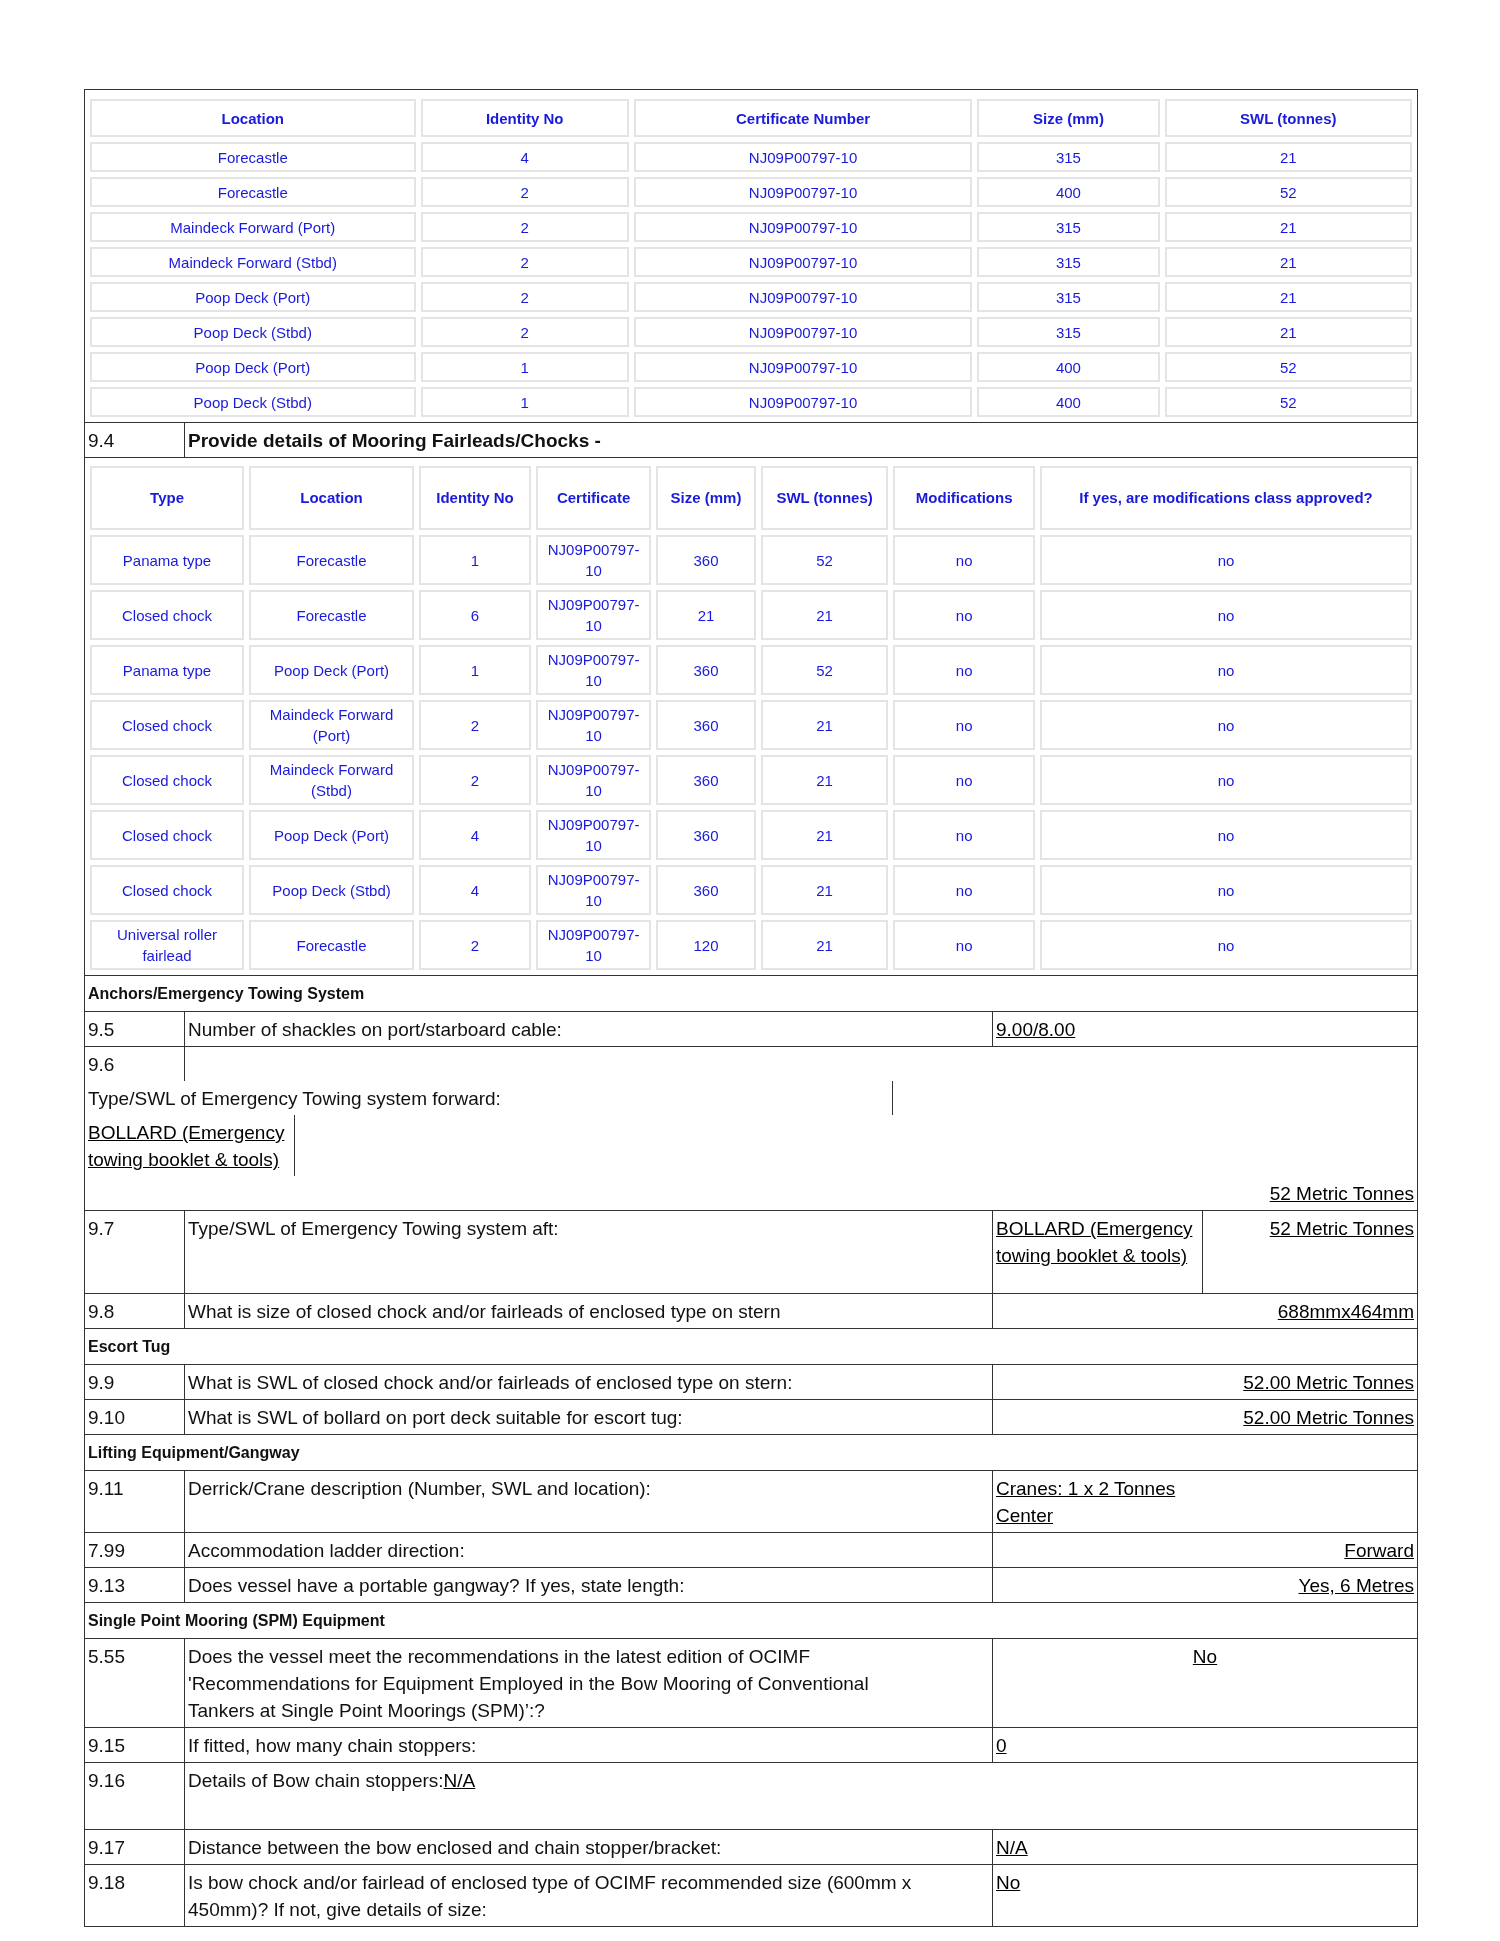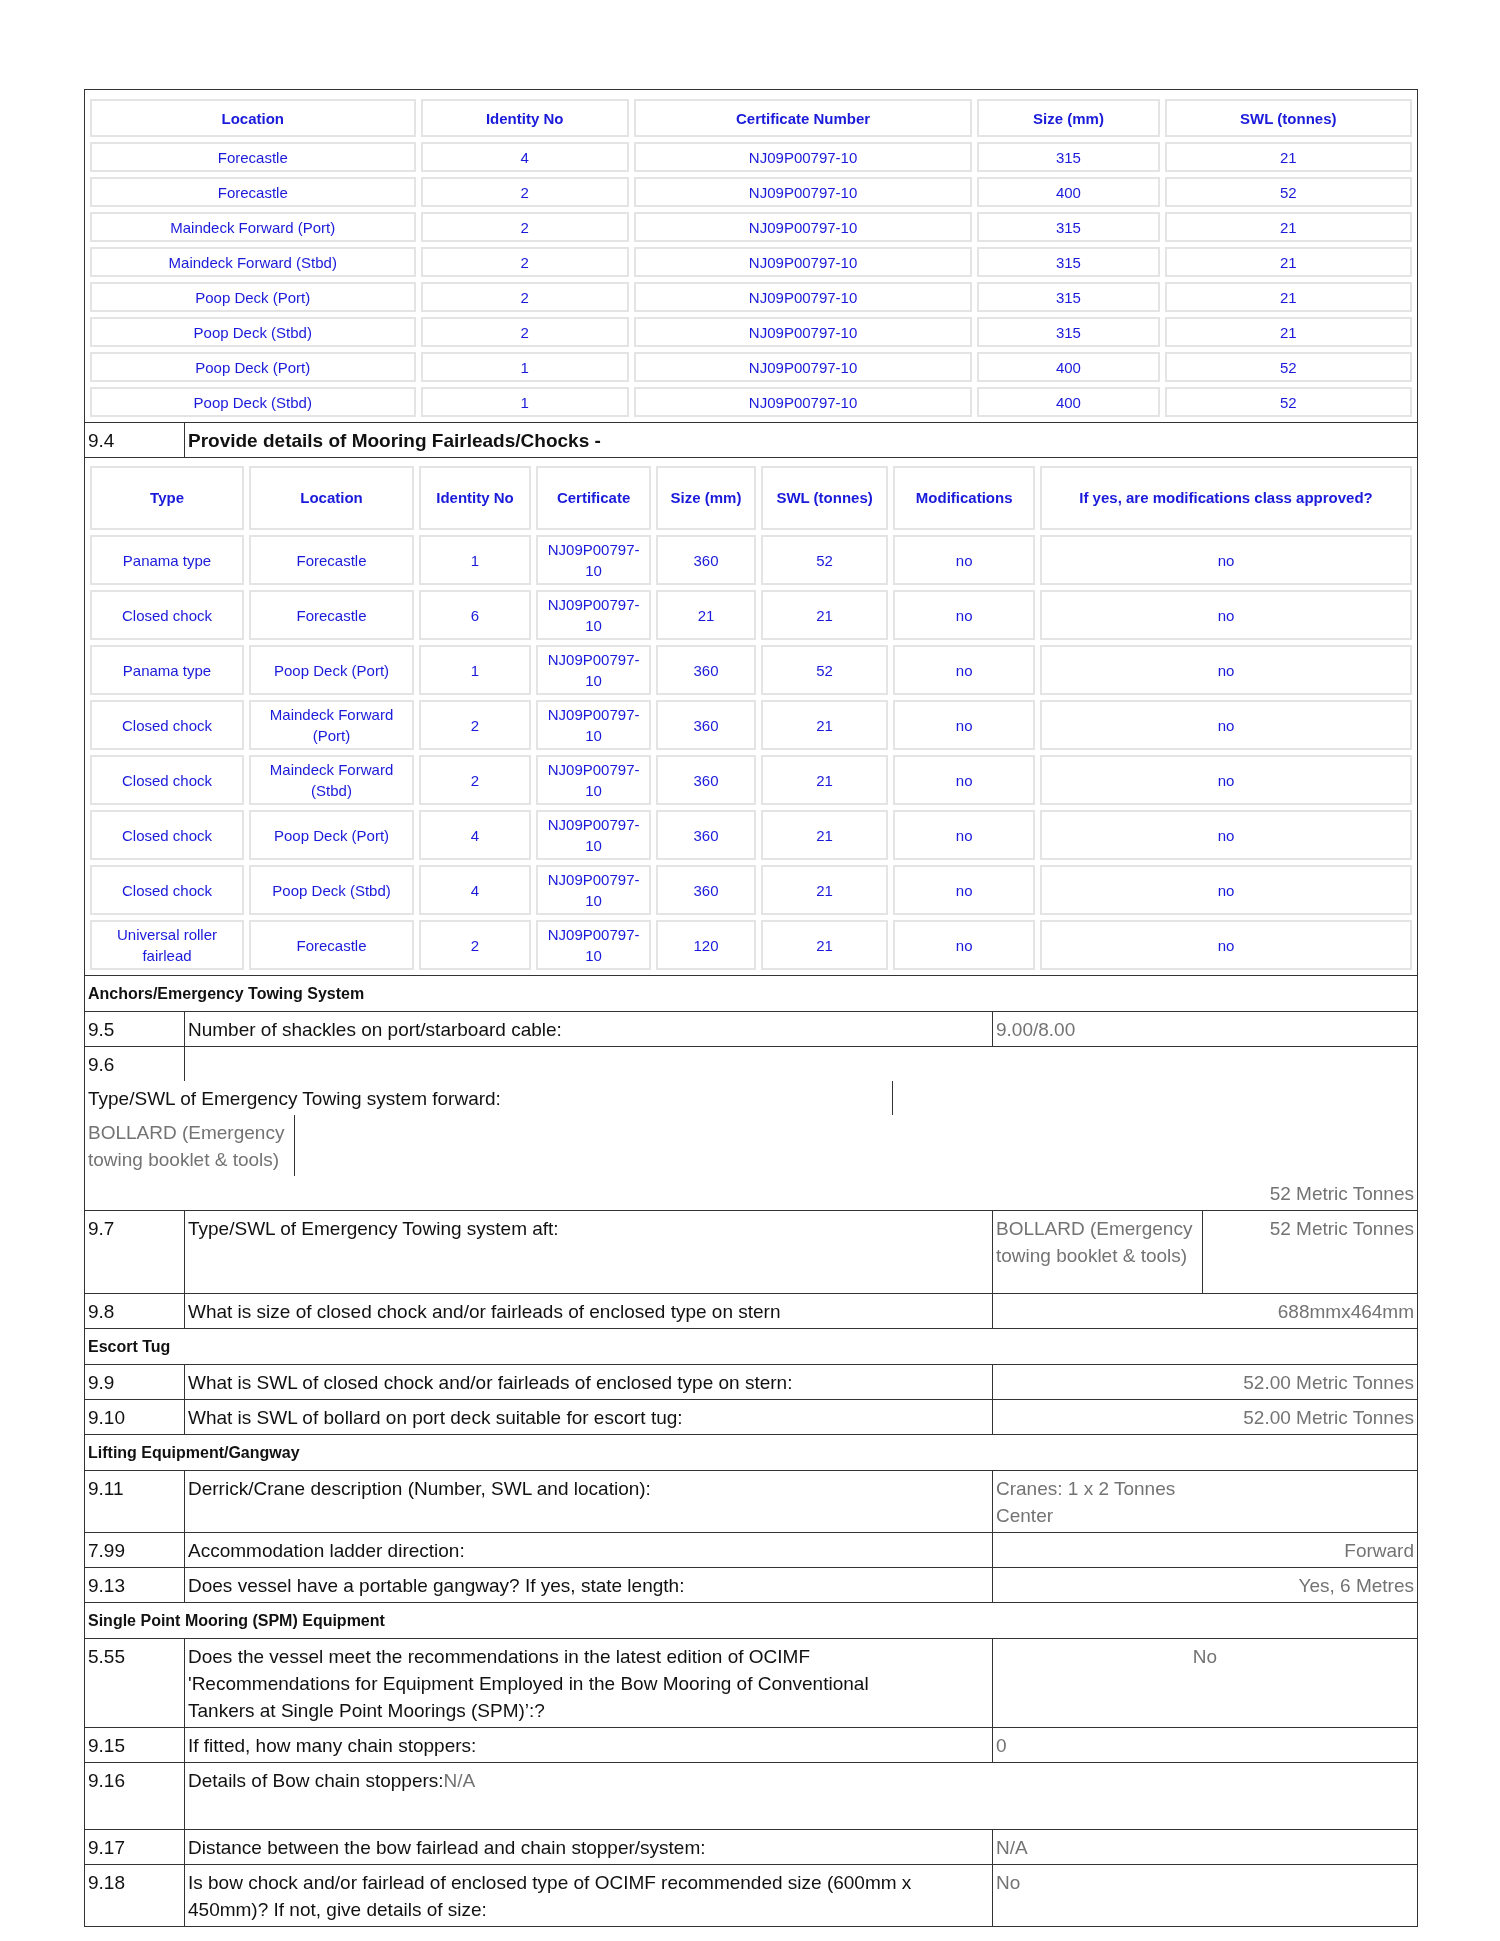--- a/index.html
+++ b/index.html
@@ -1,18 +1,18 @@
 <!DOCTYPE html>
 <html><head>
 <meta charset="utf-8">
 <style>
   html, body { margin: 0; padding: 0; background: #ffffff; }
   body { width: 1500px; height: 1941px; position: relative; font-family: "Liberation Sans", "DejaVu Sans", sans-serif; color: #111; }
   .page { position: absolute; left: 84px; top: 89px; width: 1332px; }
-  .blue { color: #737373; }
+  .blue { color: #000000; text-decoration: underline; }
   .outer { border: 1.5px solid #333; border-bottom: none; }
   
   table.grid { border-collapse: separate; border-spacing: 5px; width: 100%; table-layout: fixed; }
   table.grid td, table.grid th { border: 2px solid #e4e4e4; text-align: center; vertical-align: middle; color: #1a1adb; padding: 0 3px; }
   table.grid th { font-weight: bold; font-size: 15px; }
   table.grid td { font-size: 15px; }
   .t1 th { height: 34px; }
   .t1 td { height: 26px; }
   .t2 th { height: 60px; line-height: 28px; font-size: 21px; }
   .t2 td { height: 46px; line-height: 21px; }
@@ -310,21 +310,21 @@
 
   <div class="row" style="min-height:66px;">
     <div class="num">9.16</div>
     <div class="q full">
       <span>Details of Bow chain stoppers:</span><span class="blue">N/A</span>
     </div>
   </div>
 
   <div class="row">
     <div class="num">9.17</div>
-    <div class="q">Distance between the bow fairlead and chain stopper/system:</div>
+    <div class="q">Distance between the bow enclosed and chain stopper/bracket:</div>
     <div class="a blue">N/A</div>
   </div>
 
   <div class="row">
     <div class="num">9.18</div>
     <div class="q" style="padding-right:80px;">Is bow chock and/or fairlead of enclosed type of OCIMF recommended size (600mm x 450mm)? If not, give details of size:</div>
     <div class="a blue">No</div>
   </div>
 
 </div>

